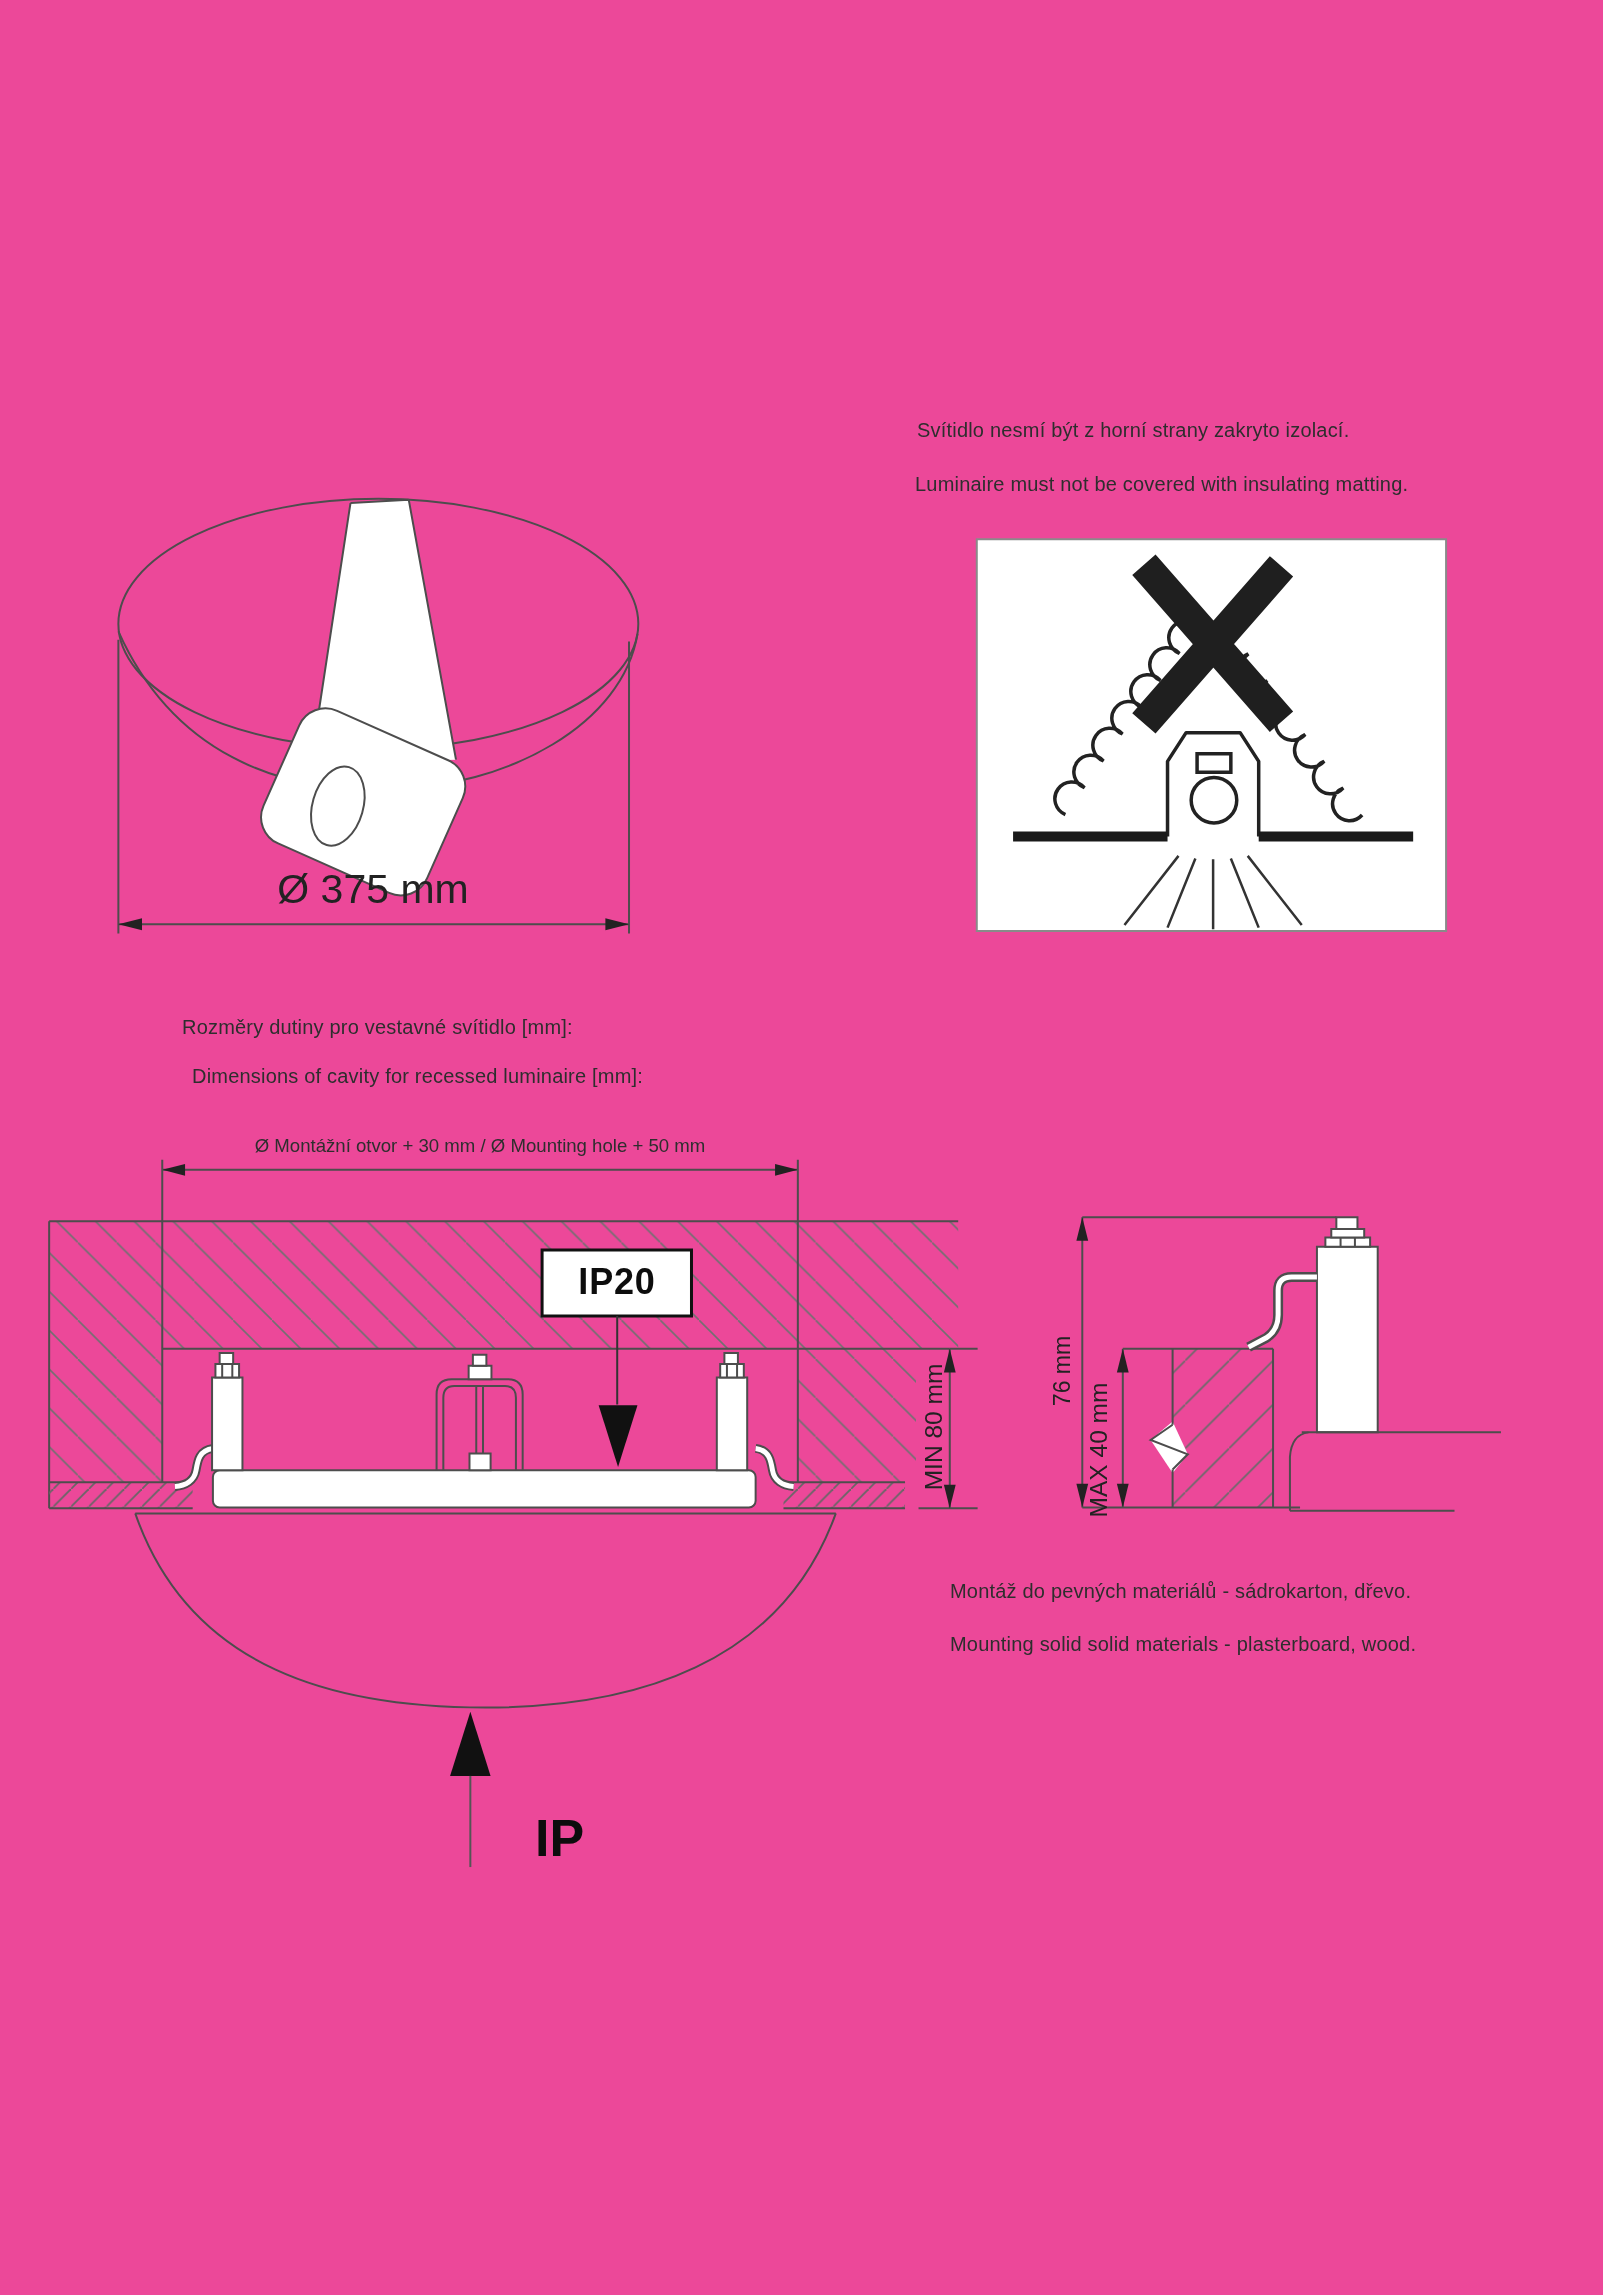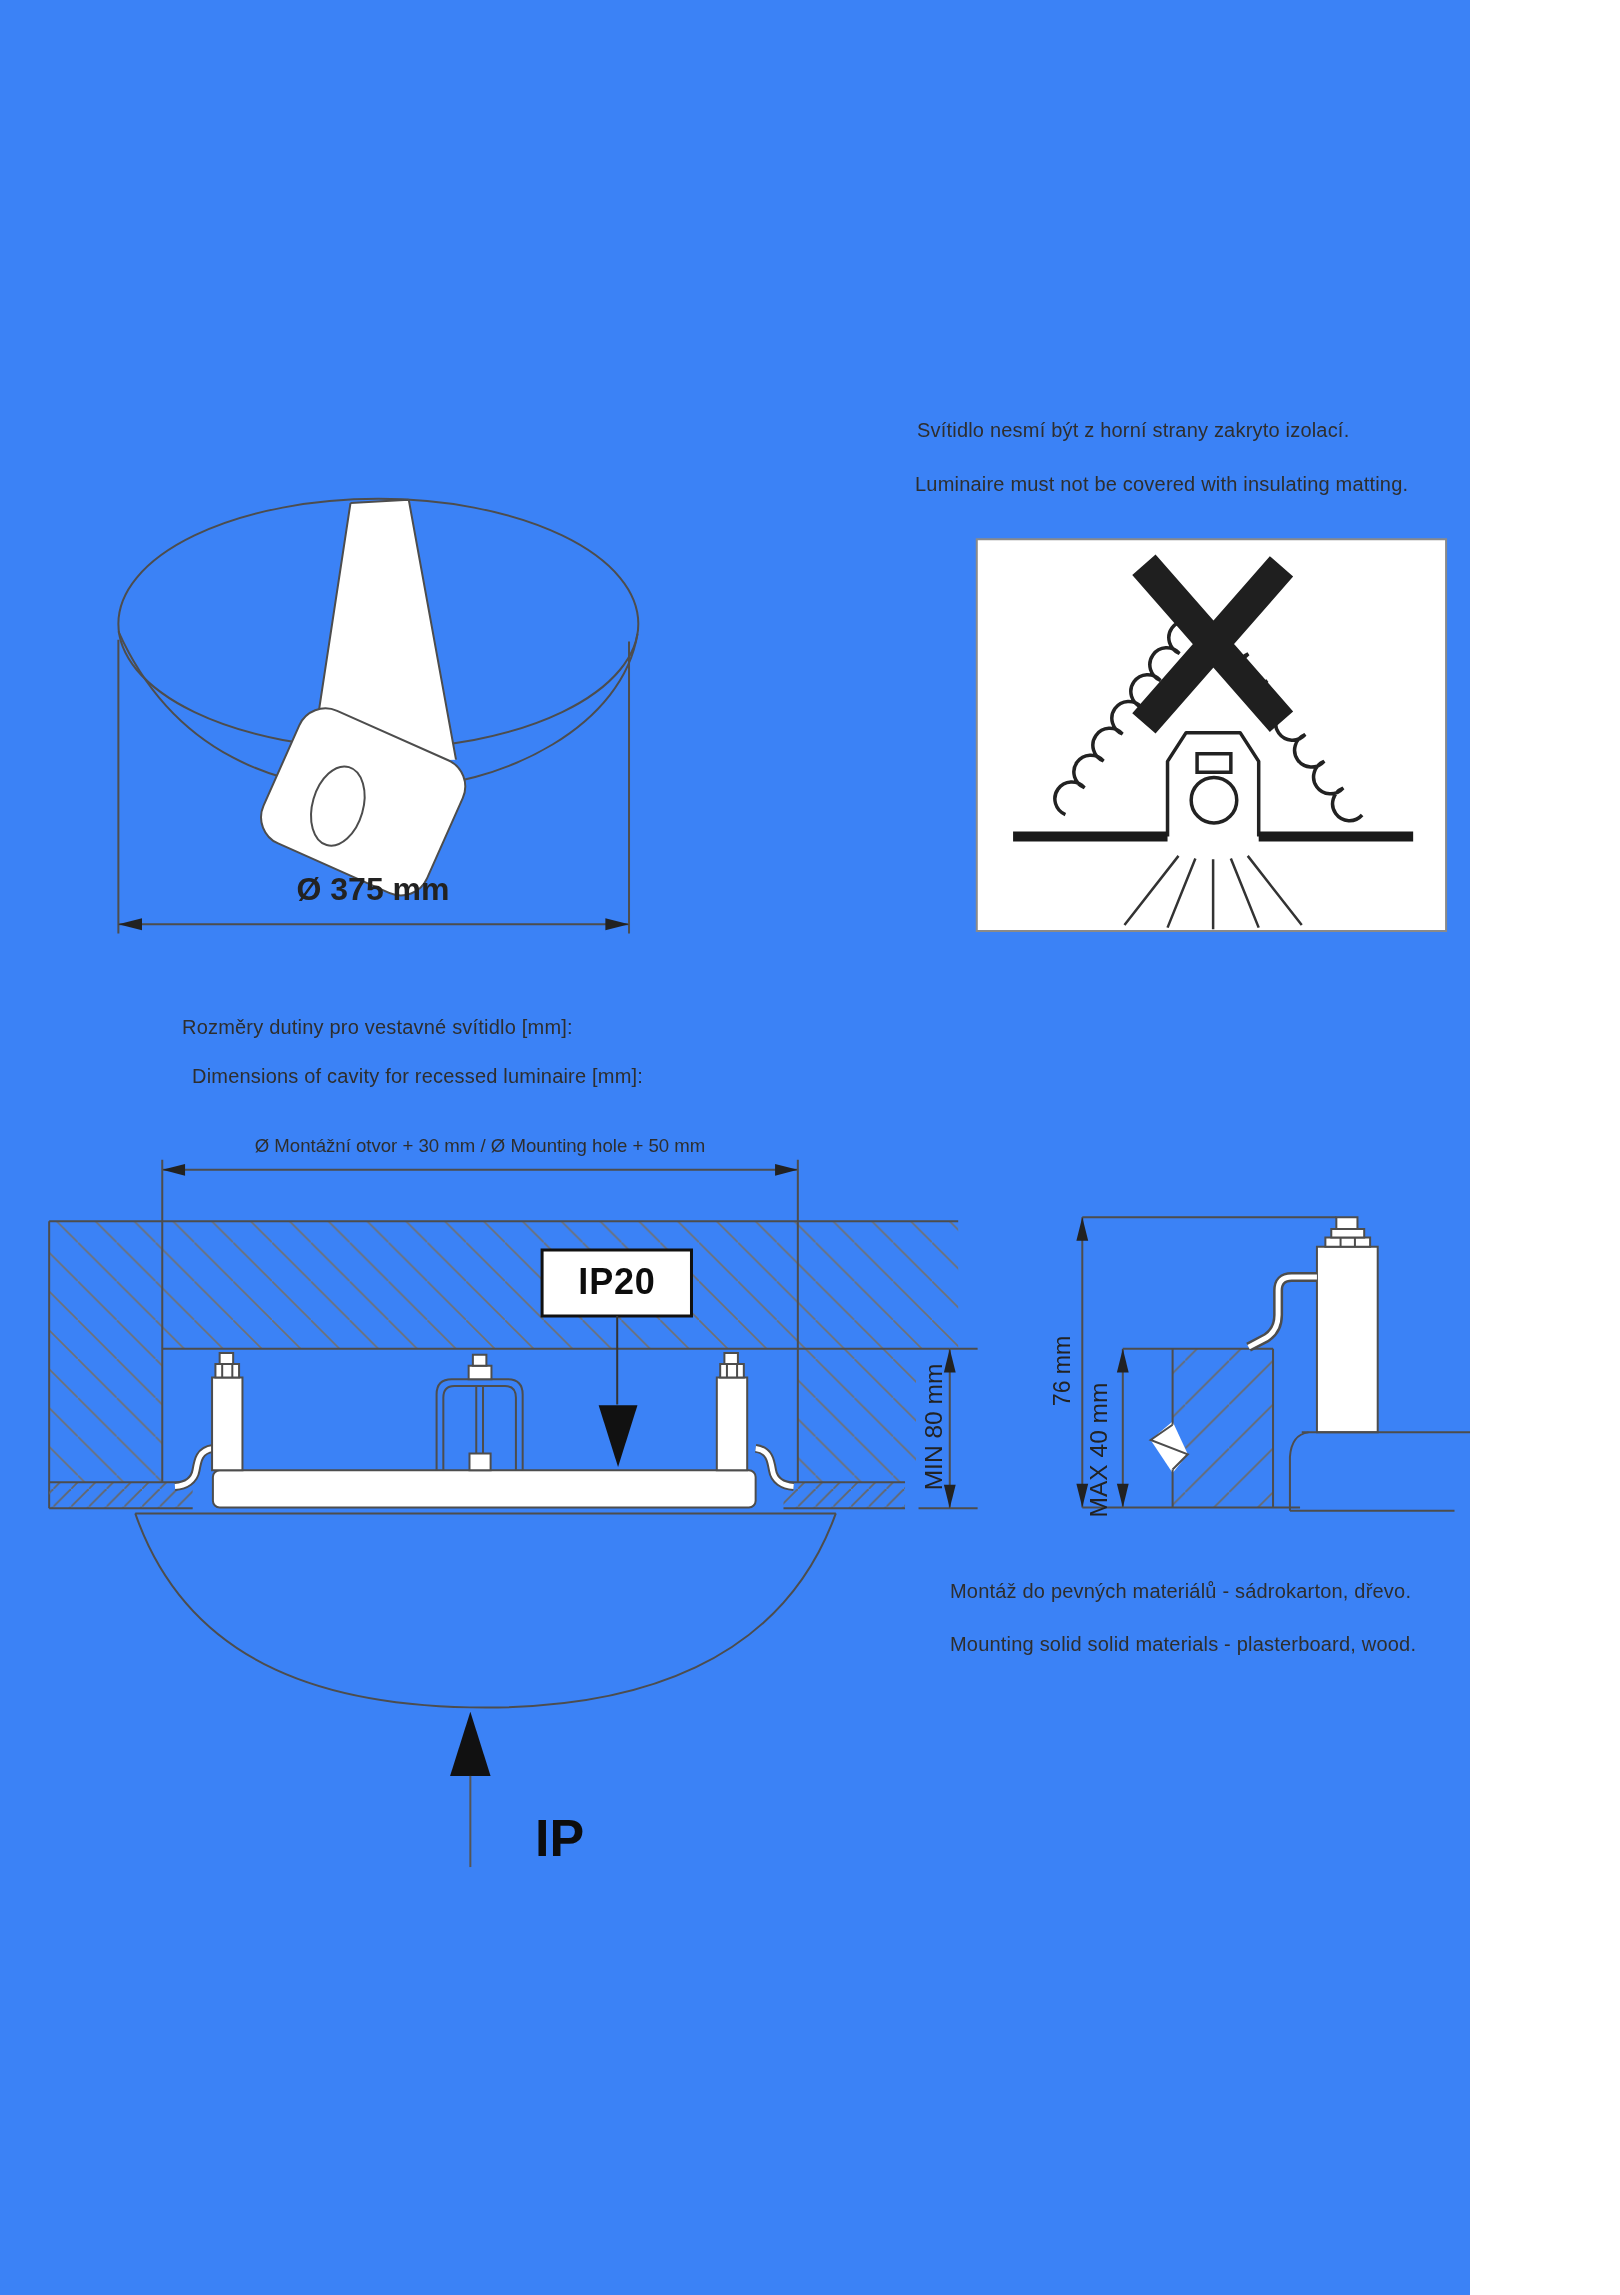--- a/index.html
+++ b/index.html
@@ -1,24 +1,24 @@
 <!DOCTYPE html>
 <html style="font-size:13.5px"><head>
 <meta charset="utf-8">
 <style>
   html,body{margin:0;padding:0;background:#fff;}
   #canvas{
-    position:relative;width:1470px;height:2295px;background:#3b82f6;
+    position:relative;width:1603px;height:2295px;background:#ec4899;
     font-family:"Liberation Sans","DejaVu Sans",sans-serif;color:#2b2b2b;overflow:hidden;
   }
   #lineart{position:absolute;left:0;top:0;}
   #lineart *{vector-effect:non-scaling-stroke;}
   .txt{position:absolute;white-space:nowrap;}
   .note{font-size:20px;color:#2e2e2e;letter-spacing:0.2px;}
-  .dim-big{font-size:32px;color:#222;font-weight:bold;}
+  .dim-big{font-size:41px;color:#222;}
   .dim-mid{font-size:18.6px;color:#2e2e2e;}
   .dim-rot{font-size:23.6px;color:#222;transform:translate(-50%,-50%) rotate(-90deg);transform-origin:center;}
   .ip20{font-size:36px;font-weight:bold;color:#0d0d0d;letter-spacing:0.8px;}
   .ip{font-size:52px;font-weight:bold;color:#0d0d0d;margin-left:24px;}
   .center-abs{transform:translate(-50%,-50%);}
 </style>
 </head>
 <body>
 
 <div id="canvas">

